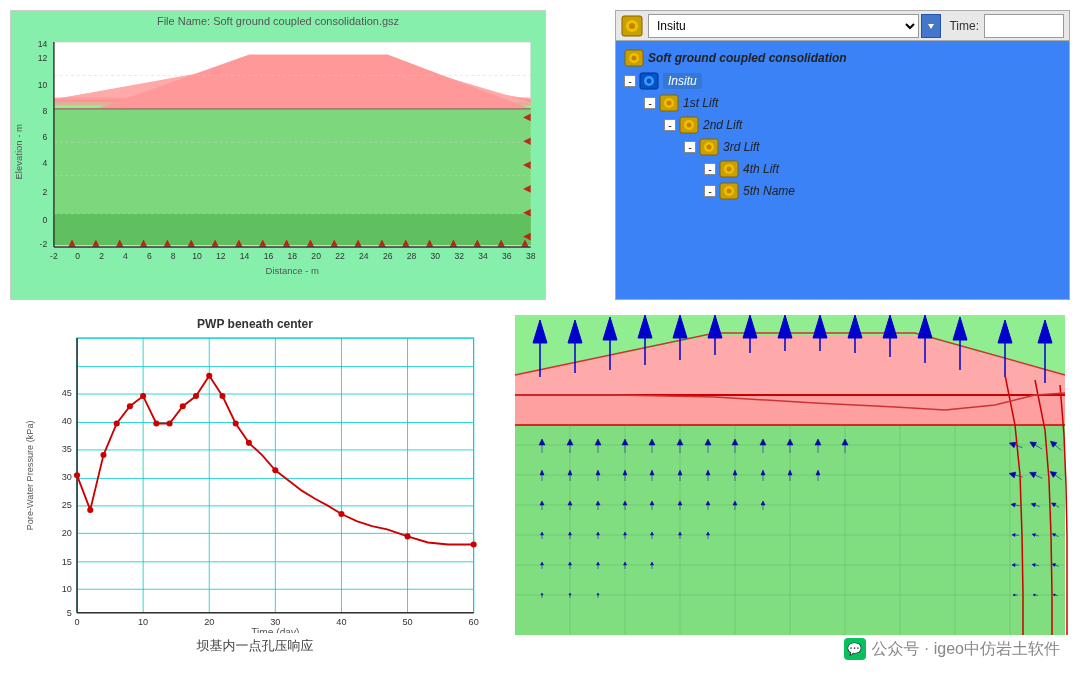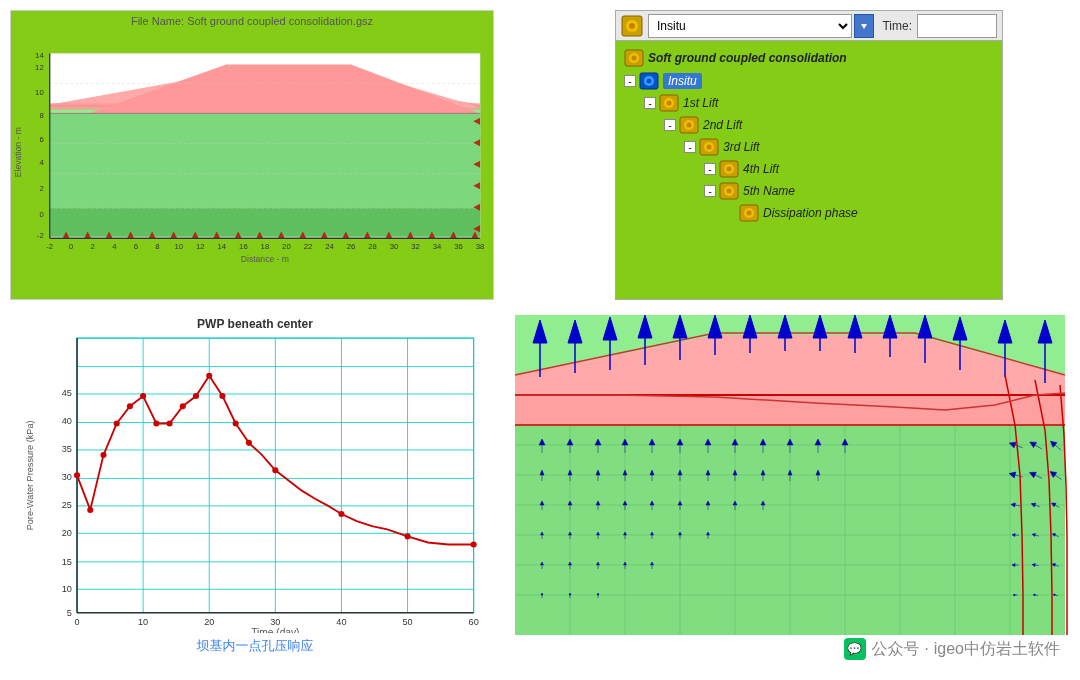--- a/index.html
+++ b/index.html
@@ -10,23 +10,23 @@
       font-family: Arial, sans-serif;
       overflow: hidden;
       position: relative;
     }
 
     
     .top-left {
       position: absolute;
       top: 10px;
       left: 10px;
-      width: 484px;
+      width: 536px;
       height: 290px;
-      background: #84cc16;
+      background: #86efac;
       border: 1px solid #ccc;
     }
 
     .section-title {
       text-align: center;
       font-size: 11px;
       color: #555;
       padding: 4px 0 2px 0;
     }
 
@@ -39,23 +39,23 @@
     .cross-section-svg {
       width: 100%;
       height: 100%;
     }
 
     
     .top-right {
       position: absolute;
       top: 10px;
       left: 615px;
-      width: 388px;
+      width: 455px;
       height: 290px;
-      background: #84cc16;
+      background: #3b82f6;
       border: 1px solid #aaa;
     }
 
     .panel-header {
       display: flex;
       align-items: center;
       background: #e8e8e8;
       border-bottom: 1px solid #aaa;
       padding: 3px 5px;
       height: 30px;
@@ -144,21 +144,21 @@
     }
 
     .chart-svg {
       width: 100%;
       height: 100%;
     }
 
     .chart-subtitle {
       text-align: center;
       font-size: 13px;
-      color: #3b82f6;
+      color: #404040;
       padding: 4px 0 0 0;
     }
 
     
     .bottom-right {
       position: absolute;
       top: 315px;
       left: 510px;
       width: 560px;
       height: 320px;
@@ -403,28 +403,20 @@
     <div class="tree-item tree-indent-4">
       <span class="expand-icon">-</span>
       <svg width="20" height="18" viewBox="0 0 20 18" style="margin-right:4px;">
         <rect x="1" y="1" width="18" height="16" rx="2" fill="#c8a000" stroke="#8b6000" stroke-width="1"></rect>
         <circle cx="10" cy="9" r="5" fill="#f0c000"></circle>
         <circle cx="10" cy="9" r="2.5" fill="#c88000"></circle>
       </svg>
       <span>5th Name</span>
     </div>
 
-    <div class="tree-item tree-indent-5">
-      <svg width="20" height="18" viewBox="0 0 20 18" style="margin-right:4px;margin-left:15px;">
-        <rect x="1" y="1" width="18" height="16" rx="2" fill="#c8a000" stroke="#8b6000" stroke-width="1"></rect>
-        <circle cx="10" cy="9" r="5" fill="#f0c000"></circle>
-        <circle cx="10" cy="9" r="2.5" fill="#c88000"></circle>
-      </svg>
-      <span>Dissipation phase</span>
-    </div>
   </div>
 </div>
 
 <div class="bottom-left">
   <div class="chart-title">PWP beneath center</div>
   <div class="chart-area">
     <svg class="chart-svg" viewBox="0 0 460 295">
 
       <rect x="55" y="5" width="390" height="270" fill="white" stroke="#00cccc" stroke-width="1"></rect>
 

